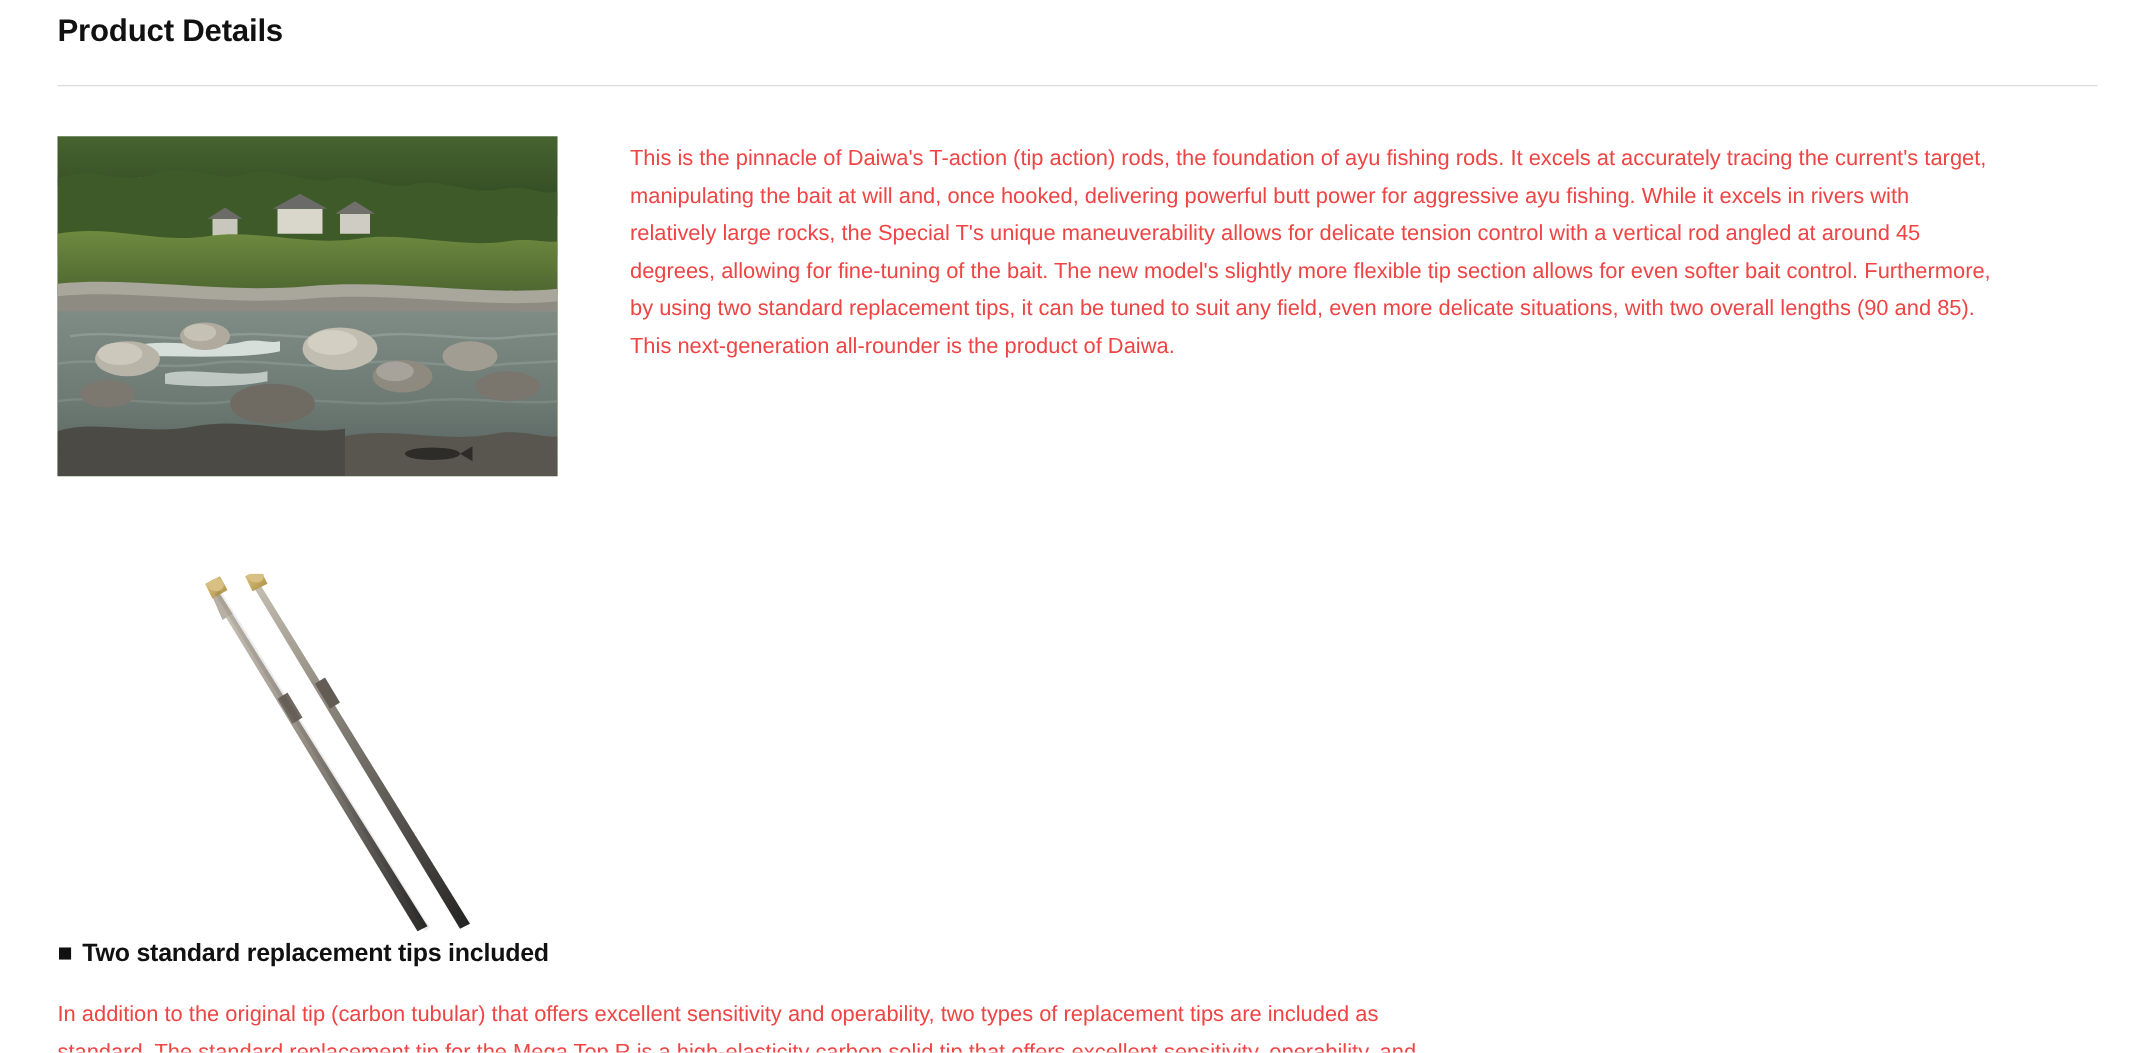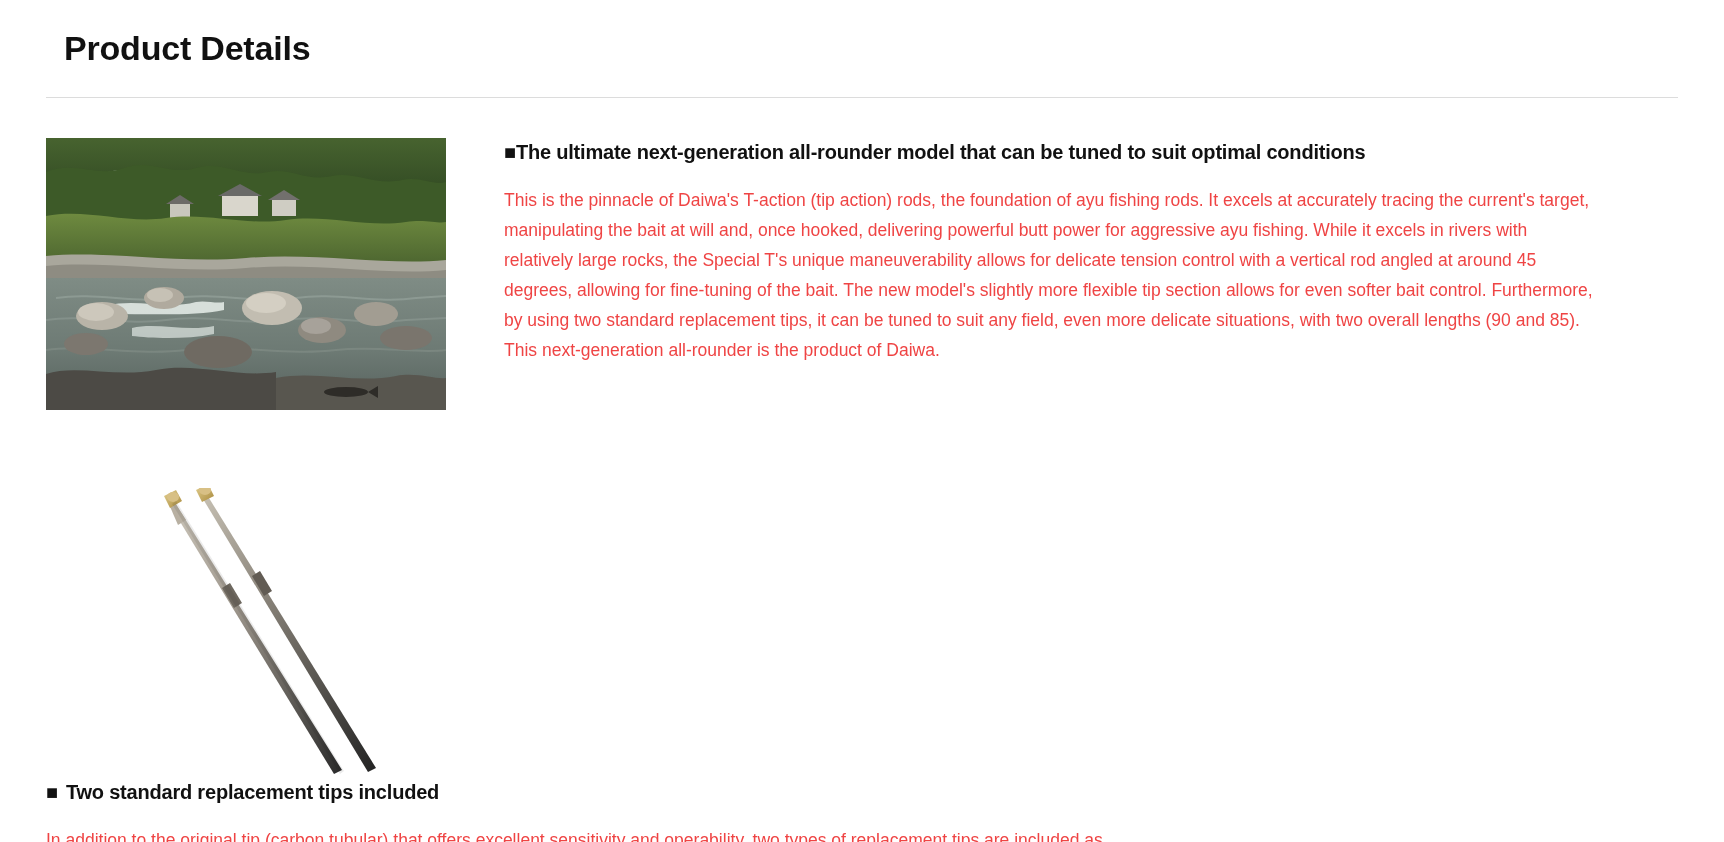--- a/index.html
+++ b/index.html
@@ -17,26 +17,26 @@
   .page {
     position: relative;
     width: 1724px;
     height: 842px;
     background: #fff;
   }
   .content {
     padding: 0 46px 0 46px;
   }
   .page-title {
-    font-size: 34px;
+    font-size: 25px;
     font-weight: bold;
     color: #111111;
     letter-spacing: -0.2px;
     padding-top: 10px;
-    margin: 18px;
+    margin: 0;
     line-height: 1.2;
   }
   .title-divider {
     margin-top: 28px;
     border-top: 1px solid #dcdcdc;
     height: 0;
     width: 100%;
   }
   .section {
     display: flex;
@@ -178,21 +178,20 @@
 
             <path d="M0,236 C30,226 70,240 110,232 C150,224 190,240 230,234 L230,272 L0,272 Z" fill="#4c4a45"></path>
             <path d="M230,240 C270,232 310,246 350,238 C372,234 390,242 400,240 L400,272 L230,272 Z" fill="#58564f"></path>
 
             <ellipse cx="300" cy="254" rx="22" ry="5" fill="#2e2c28"></ellipse>
             <path d="M322,254 L332,248 L332,260 Z" fill="#2e2c28"></path>
           </svg>
         </div>
       </div>
       <div class="section-body">
-        <h2 class="section-heading"><span class="marker-inline">■</span><span>The ultimate next-generation all-rounder model that can be tuned to suit optimal conditions</span></h2>
         <p class="section-text">This is the pinnacle of Daiwa's T-action (tip action) rods, the foundation of ayu fishing rods. It excels at accurately tracing the current's target, manipulating the bait at will and, once hooked, delivering powerful butt power for aggressive ayu fishing. While it excels in rivers with relatively large rocks, the Special T's unique maneuverability allows for delicate tension control with a vertical rod angled at around 45 degrees, allowing for fine-tuning of the bait. The new model's slightly more flexible tip section allows for even softer bait control. Furthermore, by using two standard replacement tips, it can be tuned to suit any field, even more delicate situations, with two overall lengths (90 and 85). This next-generation all-rounder is the product of Daiwa.</p>
       </div>
     </div>
 
     <div class="section" style="margin-top:78px;flex-direction:column;">
       <div class="section-media">
         <div class="tips-photo">
           <svg width="400" height="290" viewBox="0 0 400 290" xmlns="http://www.w3.org/2000/svg">
             <defs>
               <linearGradient id="rodA" x1="0" y1="0" x2="1" y2="1">

